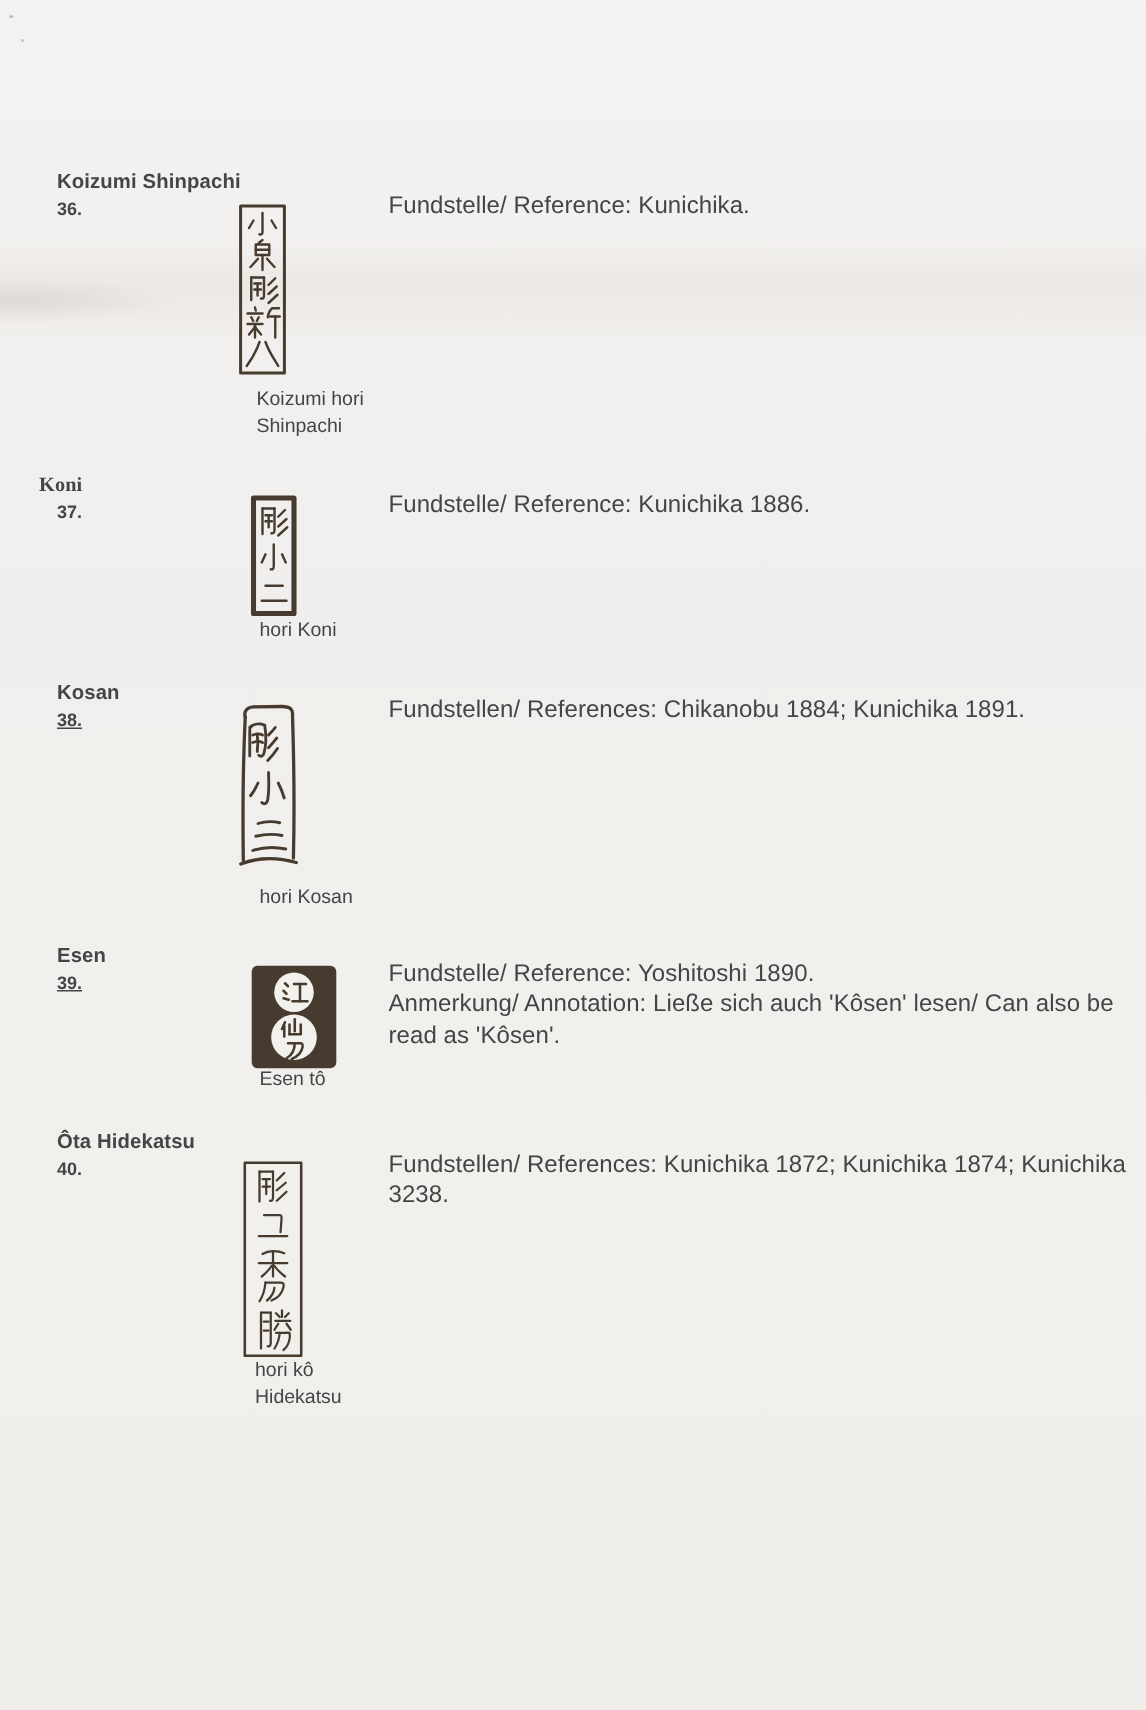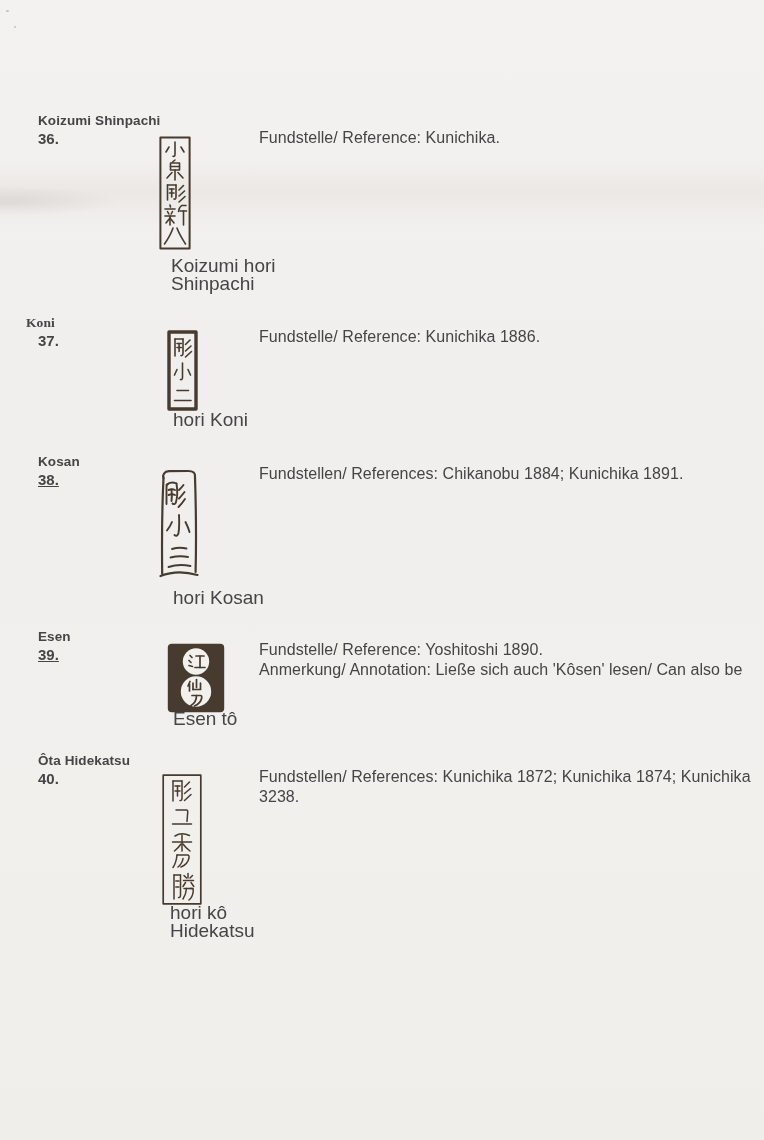--- a/index.html
+++ b/index.html
@@ -35,28 +35,28 @@
   .name {
     position: absolute;
     font-size: 13.5px;
     font-weight: bold;
     line-height: 18px;
     white-space: nowrap;
     letter-spacing: 0.1px;
   }
   .num {
     position: absolute;
-    font-size: 15px;
+    font-size: 12px;
     font-weight: bold;
     line-height: 18px;
     white-space: nowrap;
   }
   .caption {
     position: absolute;
-    font-size: 19px;
+    font-size: 13px;
     line-height: 18px;
   }
   .caption div { white-space: nowrap; }
   .ref {
     position: absolute;
     font-size: 16px;
     line-height: 20.4px;
     letter-spacing: 0.05px;
   }
   .ref div { white-space: nowrap; }
@@ -234,20 +234,21 @@
     </g>
   </svg>
 
   <div class="caption" style="left:173px;top:710px;">
     <div>Esen tô</div>
   </div>
 
   <div class="ref" style="left:259px;top:640px;">
     <div>Fundstelle/ Reference: Yoshitoshi 1890.</div>
     <div>Anmerkung/ Annotation: Ließe sich auch 'Kôsen' lesen/ Can also be</div>
+    <div>read as 'Kôsen'.</div>
   </div>
 
   <div class="name" style="left:38px;top:752px;">Ôta Hidekatsu</div>
   <div class="num" style="left:38px;top:770px;">40.</div>
 
   <svg class="seal" style="left:162px;top:774px;" width="40" height="131" viewBox="0 0 40 131" role="img" aria-label="彫工秀勝">
     <rect class="stroke" x="1.2" y="1.2" width="37.6" height="128.6" stroke-width="1.7"></rect>
     <g class="stroke" stroke-width="1.5">
 
       <path d="M11,7 V27"></path>

